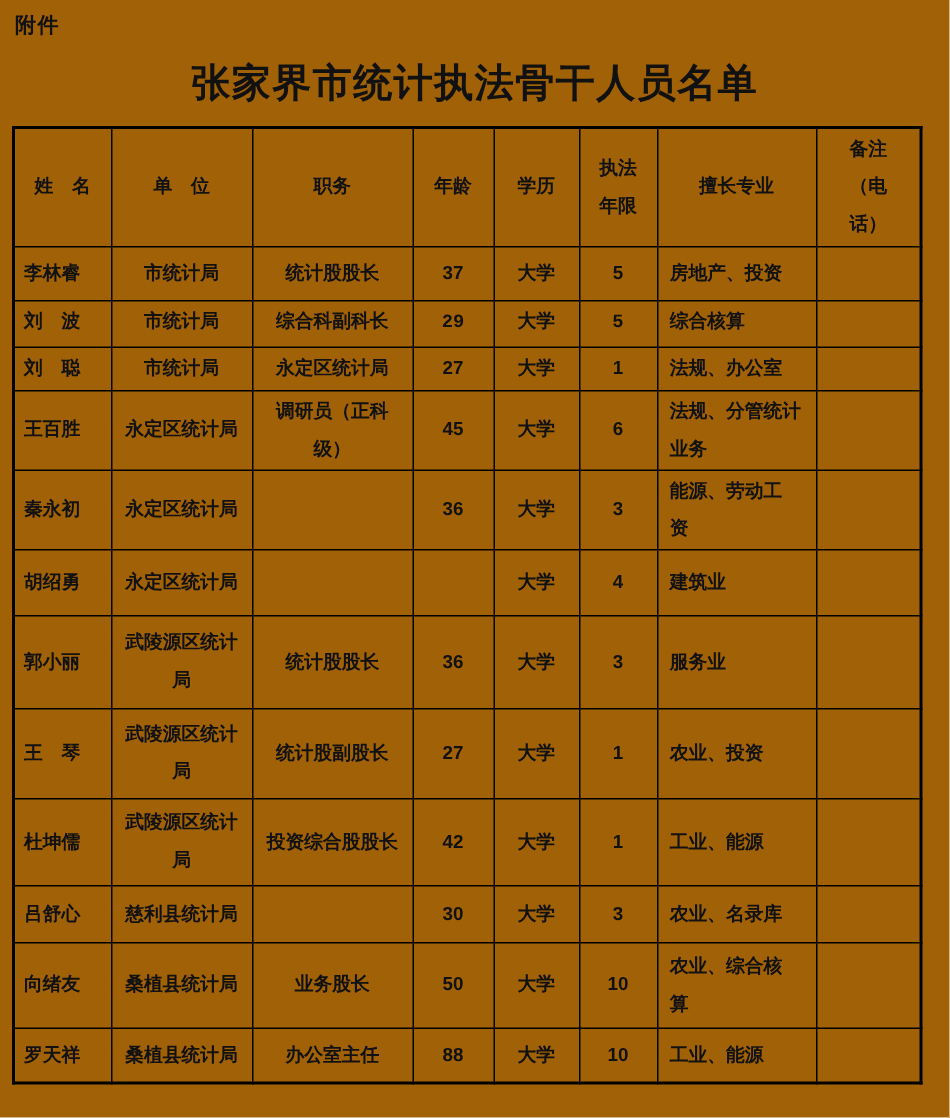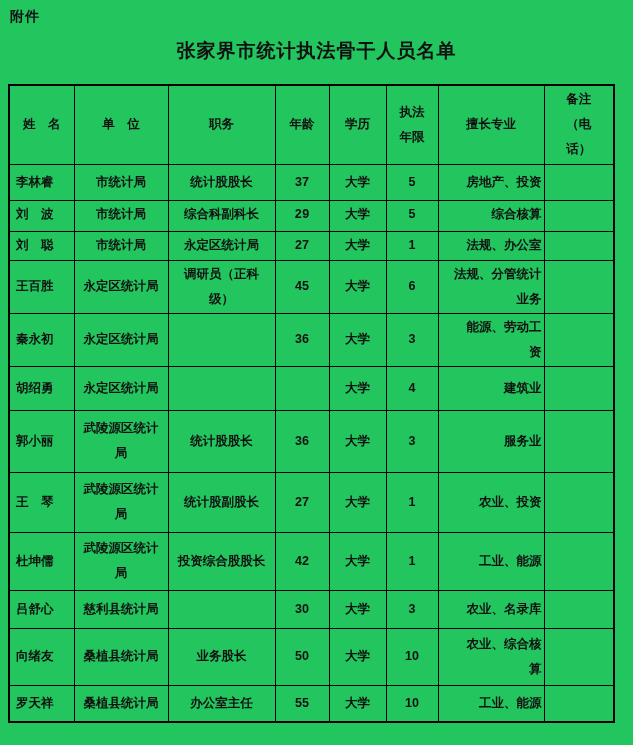--- a/index.html
+++ b/index.html
@@ -6,39 +6,39 @@
     margin: 0;
     padding: 0;
     background: #fdfdfd;
     font-family: "Liberation Sans", "DejaVu Sans", sans-serif;
     color: #111111;
   }
   .page {
     position: relative;
     width: 633px;
     height: 745px;
-    background: #22c55e;
+    background: #a16207;
     overflow: hidden;
   }
   .attachment {
     position: absolute;
     left: 10px;
     top: 8px;
     font-size: 14px;
     font-weight: bold;
     letter-spacing: 1px;
   }
   .title {
     position: absolute;
     left: 0;
     top: 38px;
     width: 100%;
     margin: 0;
     text-align: center;
-    font-size: 19px;
+    font-size: 26px;
     font-weight: bold;
     letter-spacing: 1px;
   }
   table.roster {
     position: absolute;
     left: 8px;
     top: 84px;
     width: 607px;
     border-collapse: collapse;
     table-layout: fixed;
@@ -55,21 +55,21 @@
     white-space: pre-line;
     padding: 1px 2px;
     overflow: hidden;
     color: #111111;
   }
   table.roster tbody td.c0 {
     text-align: left;
     padding-left: 6px;
   }
   table.roster tbody td.c6 {
-    text-align: right;
+    text-align: left;
     padding-left: 8px;
   }
 </style>
 </head>
 <body>
 
 <div class="page">
   <div class="attachment">附件</div>
   <h1 class="title">张家界市统计执法骨干人员名单</h1>
   <table class="roster">
@@ -213,21 +213,21 @@
           <td class="c4">大学</td>
           <td class="c5">10</td>
           <td class="c6">农业、综合核
 算</td>
           <td class="c7"></td>
         </tr>
         <tr style="height: 37px;">
           <td class="c0">罗天祥</td>
           <td class="c1">桑植县统计局</td>
           <td class="c2">办公室主任</td>
-          <td class="c3">55</td>
+          <td class="c3">88</td>
           <td class="c4">大学</td>
           <td class="c5">10</td>
           <td class="c6">工业、能源</td>
           <td class="c7"></td>
         </tr>
       </tbody>
   </table>
 </div>
 
 </body></html>

